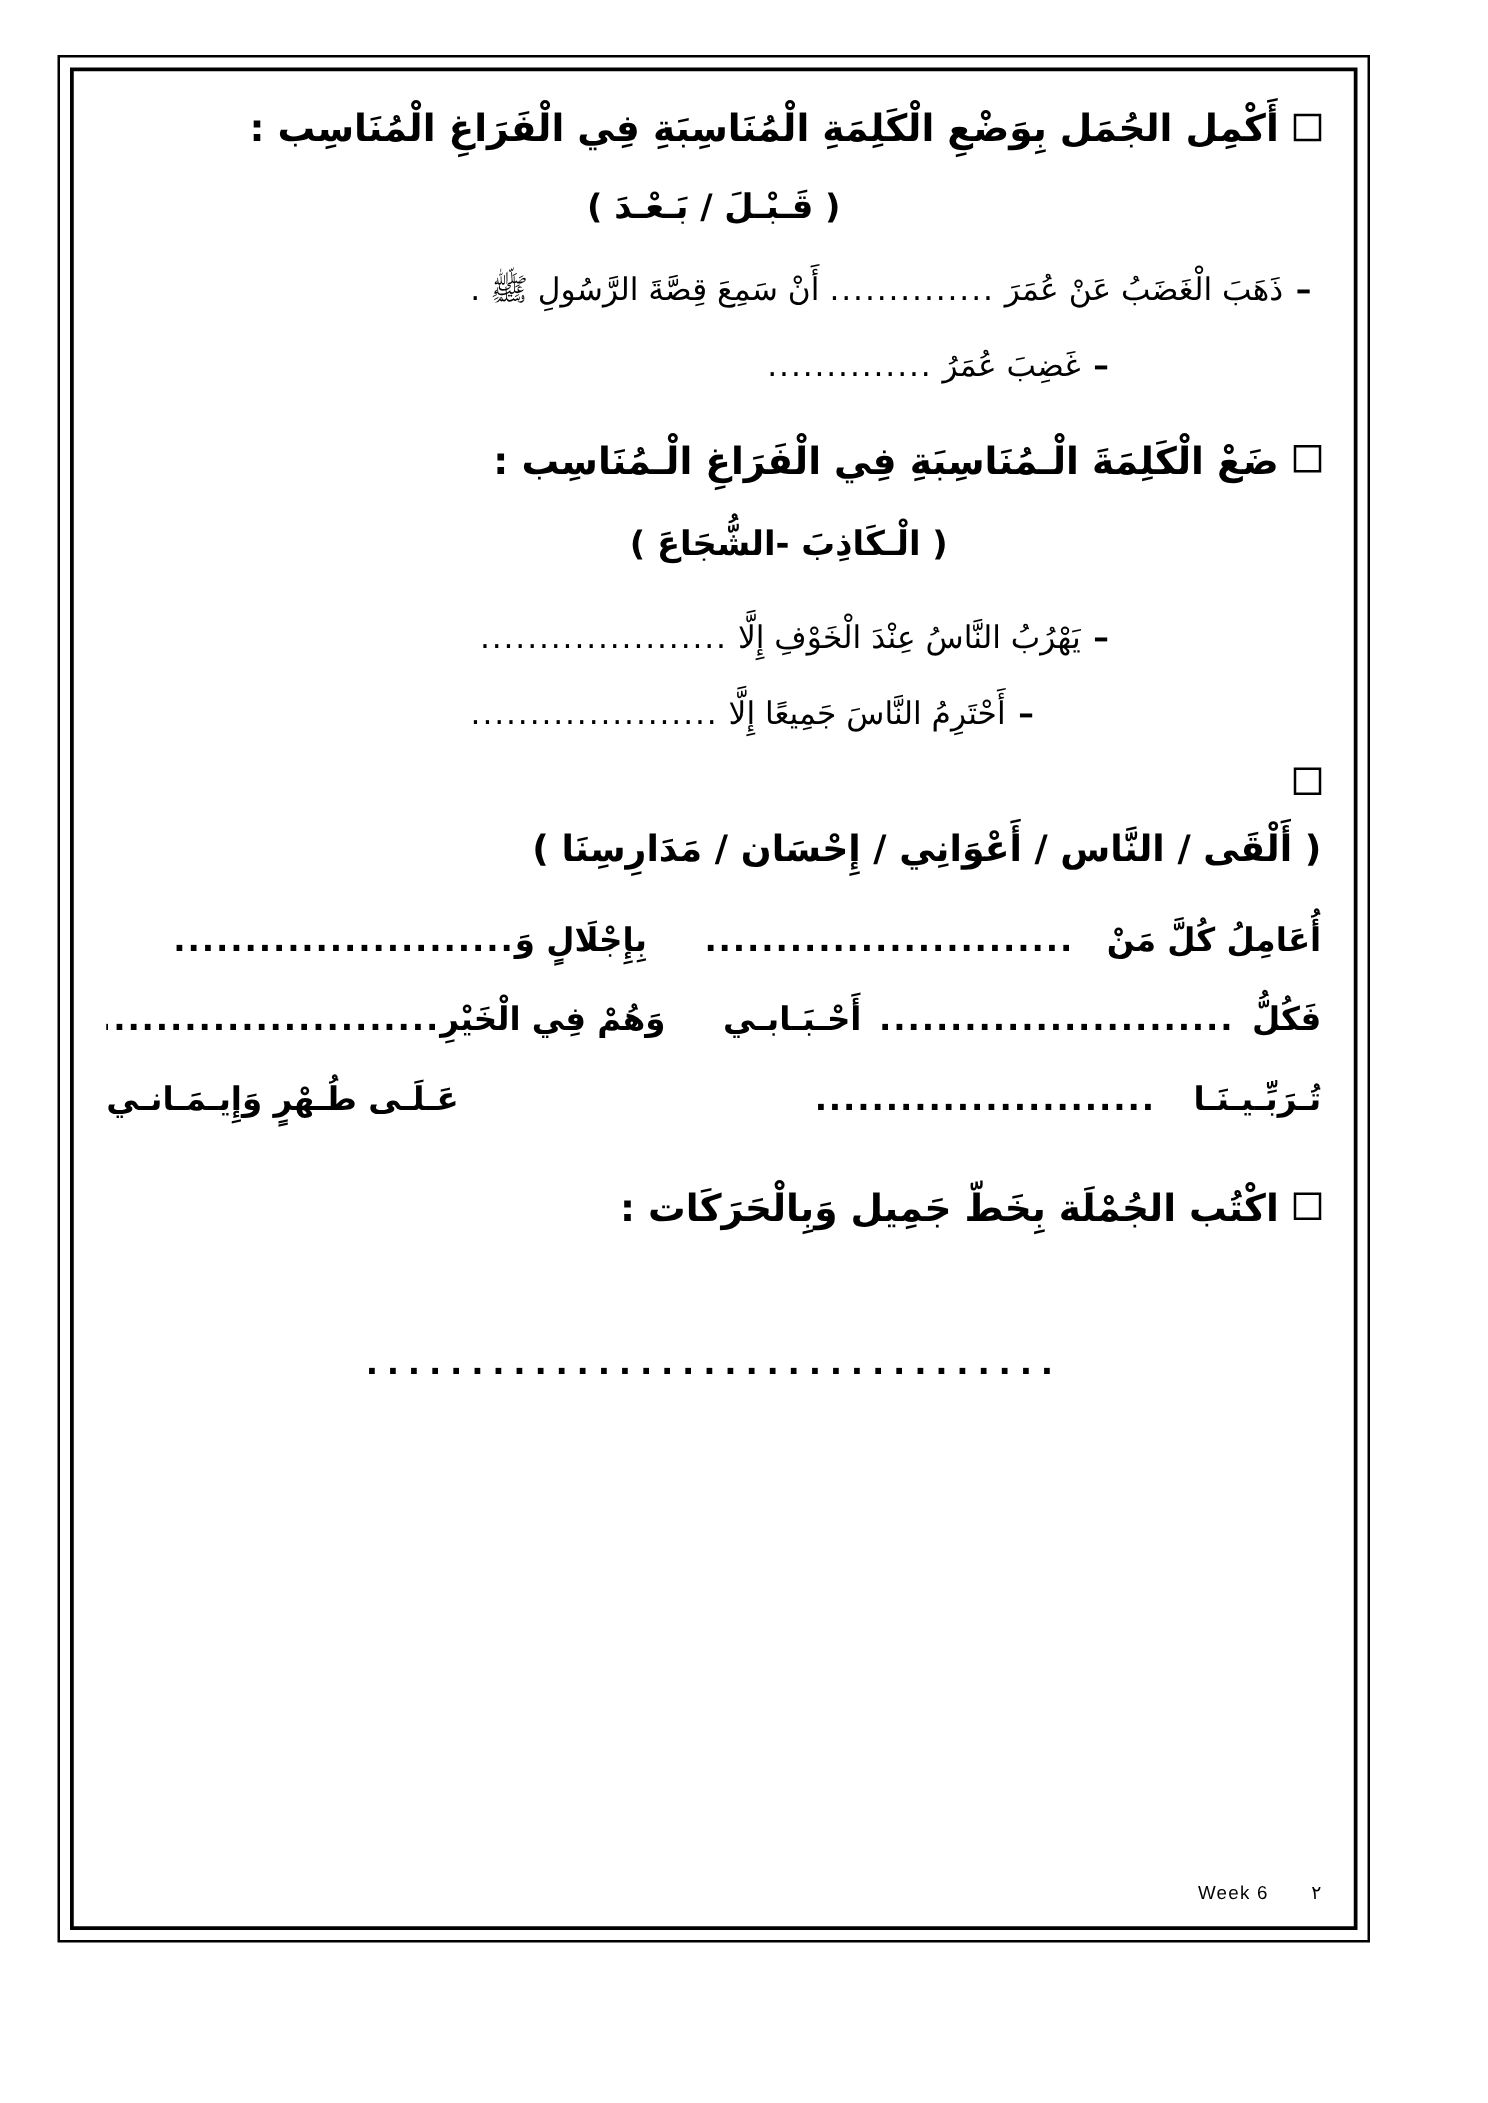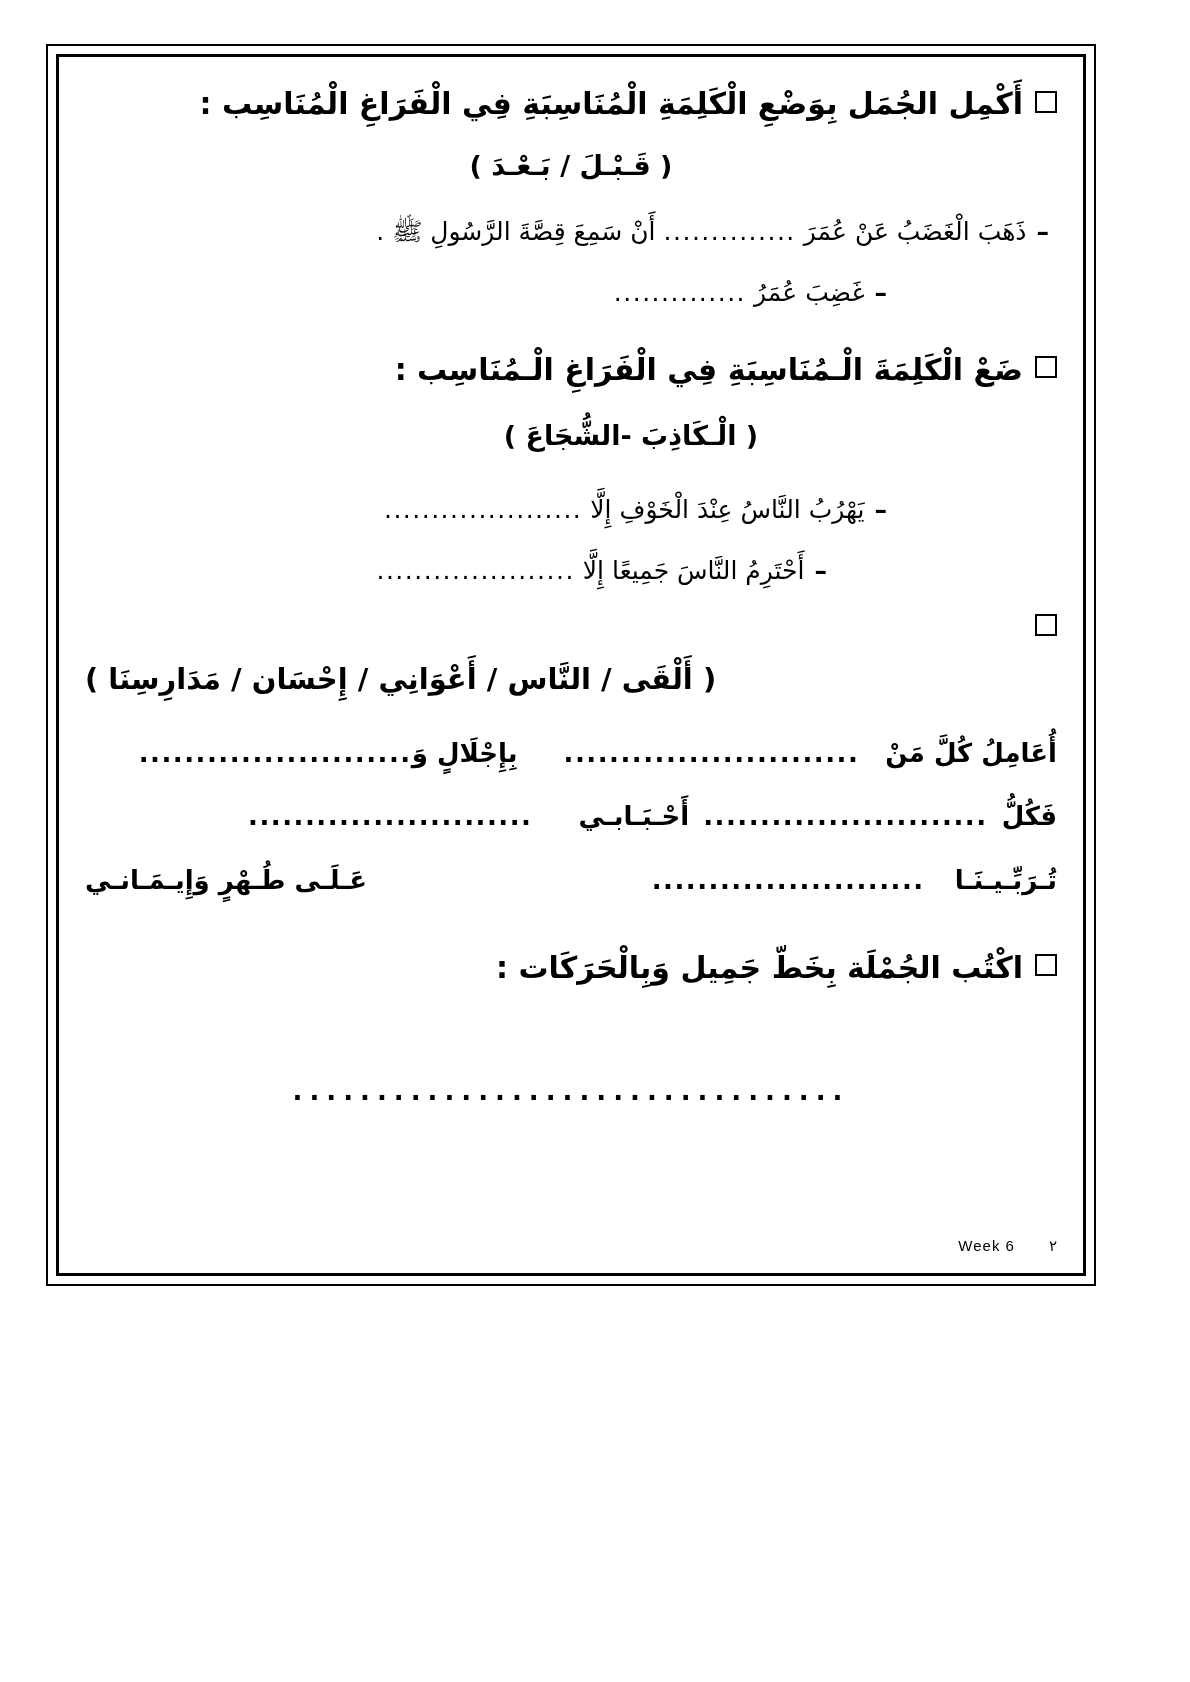--- a/index.html
+++ b/index.html
@@ -14,21 +14,21 @@
     color: #000000;
     overflow: hidden;
   }
 
   
   .page-outer {
     position: absolute;
     left: 46px;
     top: 44px;
     width: 1050px;
-    height: 1242px;
+    height: 1510px;
     border: 2px solid #000;
     box-sizing: border-box;
   }
   .page-inner {
     position: absolute;
     left: 8px;
     top: 8px;
     right: 8px;
     bottom: 8px;
     border: 3px solid #000;
@@ -82,21 +82,21 @@
 
   
   .bank {
     text-align: center;
     font-size: 27px;
     font-weight: bold;
     line-height: 1.6;
     white-space: nowrap;
   }
   .bank-wide {
-    text-align: left;
+    text-align: right;
     font-size: 29px;
     font-weight: bold;
     line-height: 1.6;
     white-space: nowrap;
   }
 
   
   .sent {
     font-size: 25px;
     font-weight: normal;
@@ -252,20 +252,21 @@
       </div>
 
       <div class="sp-14"></div>
       <div class="fill-sent">
         <span class="seg ar">فَكُلُّ</span>
         <span class="gap-sm" style="width:14px;"></span>
         <span class="dots ar">.........................</span>
         <span class="gap-sm" style="width:14px;"></span>
         <span class="seg ar">أَحْـبَـابـي</span>
         <span class="gap-sm" style="width:46px;"></span>
+        <span class="seg ar">وَهُمْ فِي الْخَيْرِ</span>
         <span class="dots-grow ar">.........................</span>
       </div>
 
       <div class="sp-14"></div>
       <div class="fill-sent">
         <span class="seg ar">تُـرَبِّـيـنَـا</span>
         <span class="gap-sm" style="width:30px;"></span>
         <span class="dots ar">........................</span>
         <span class="gap-sm" style="width:46px;"></span>
         <span class="seg ar" style="flex:1 1 auto; text-align:left;">عَـلَـى طُـهْرٍ وَإِيـمَـانـي</span>

